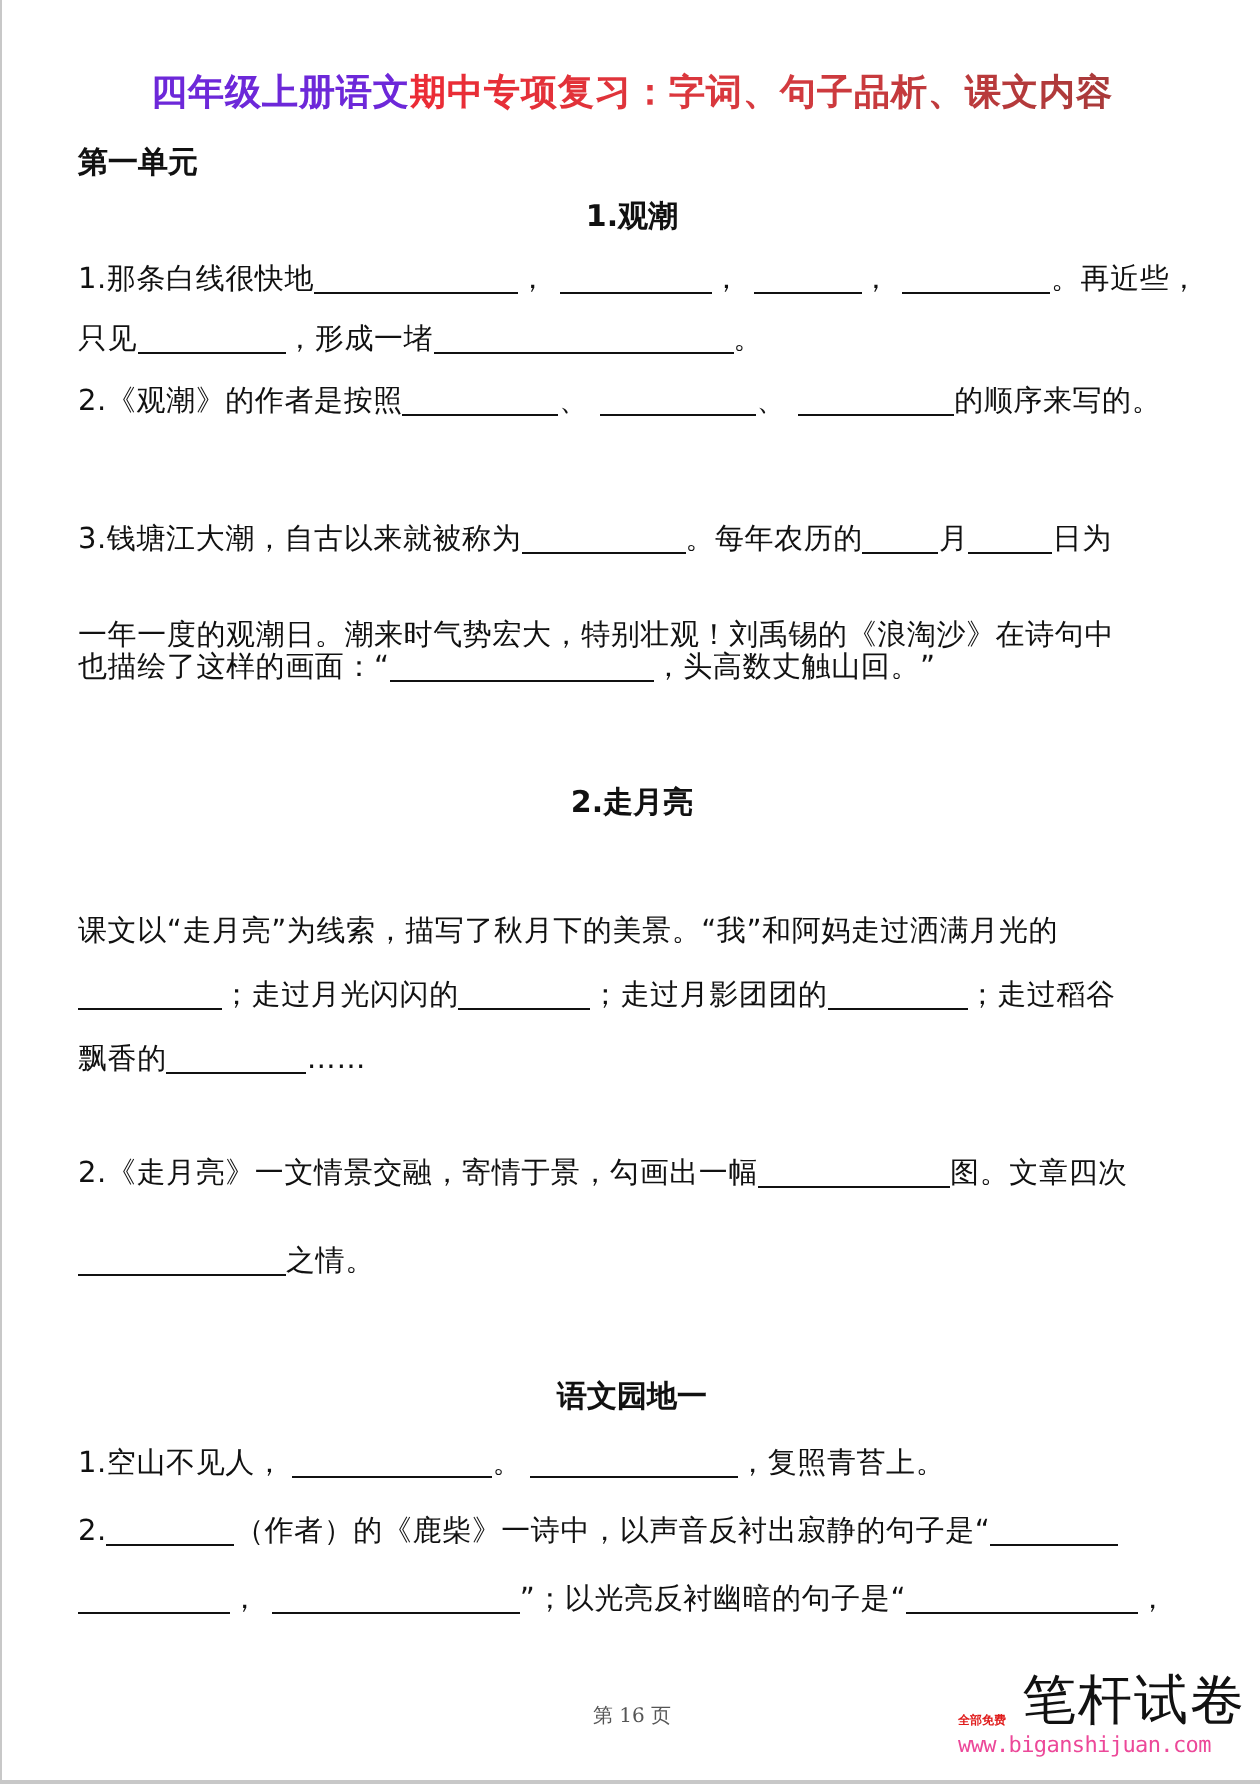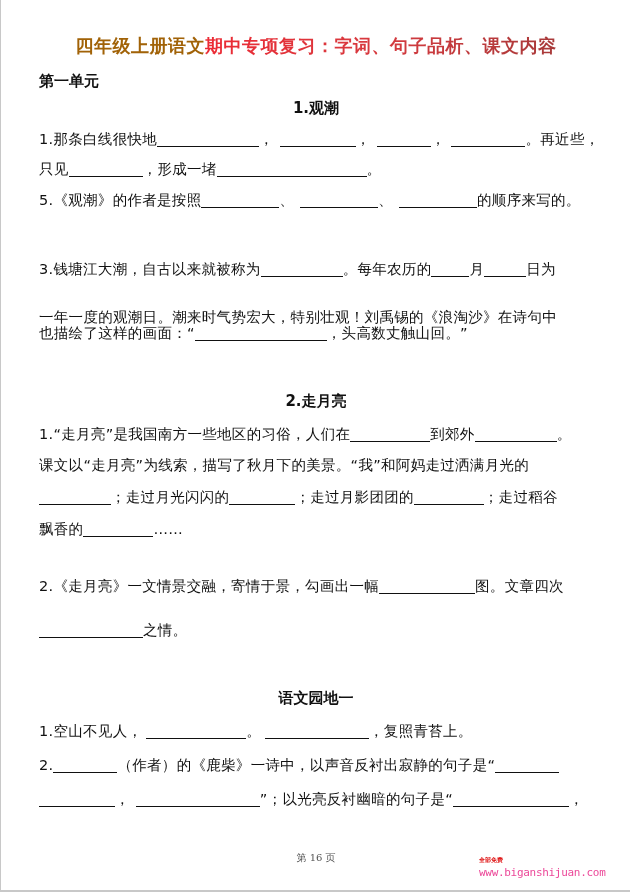--- a/index.html
+++ b/index.html
@@ -6,21 +6,21 @@
     html, body { width: 630px; height: 892px; background: #ffffff; overflow: hidden; }
     body { font-family: "DejaVu Sans", "Liberation Sans", sans-serif; color: #111; }
     .page {
       position: relative; width: 630px; height: 892px; background: #fff;
       border-left: 1px solid #c8c8c8; border-bottom: 2px solid #c8c8c8;
     }
     .title {
       position: absolute; top: 34px; left: 0; width: 630px; text-align: center;
       font-size: 18px; font-weight: bold; letter-spacing: 0.5px; white-space: nowrap;
     }
-    .title .black { color: #a16207; }
+    .title .black { color: #6d28d9; }
     .title .red {
       background: linear-gradient(90deg, #ec2b35 0%, #d63a3f 50%, #a83a3a 100%);
       -webkit-background-clip: text; background-clip: text; color: transparent;
     }
     .unit {
       position: absolute; left: 38px; top: 72px; font-size: 15px; font-weight: bold;
     }
     .section-title {
       position: absolute; left: 0; width: 630px; text-align: center;
       font-size: 15px; font-weight: bold;
@@ -65,41 +65,38 @@
 
   <div class="line" style="top:130px;">
     <span>1.那条白线很快地</span><span class="blank" style="width:102px"></span><span>，</span><span class="blank" style="width:76px;margin-left:6px"></span><span>，</span><span class="blank" style="width:54px;margin-left:6px"></span><span>，</span><span class="blank" style="width:74px;margin-left:6px"></span><span>。再近些，</span>
   </div>
 
   <div class="line" style="top:160px;">
     <span>只见</span><span class="blank" style="width:74px"></span><span>，形成一堵</span><span class="blank" style="width:150px"></span><span>。</span>
   </div>
 
   <div class="line" style="top:191px;">
-    <span>5.《观潮》的作者是按照</span><span class="blank" style="width:78px"></span><span>、</span><span class="blank" style="width:78px;margin-left:6px"></span><span>、</span><span class="blank" style="width:78px;margin-left:6px"></span><span>的顺序来写的。</span>
+    <span>2.《观潮》的作者是按照</span><span class="blank" style="width:78px"></span><span>、</span><span class="blank" style="width:78px;margin-left:6px"></span><span>、</span><span class="blank" style="width:78px;margin-left:6px"></span><span>的顺序来写的。</span>
   </div>
 
 
   <div class="line" style="top:260px;">
     <span>3.钱塘江大潮，自古以来就被称为</span><span class="blank" style="width:82px"></span><span>。每年农历的</span><span class="blank" style="width:38px"></span><span>月</span><span class="blank" style="width:42px"></span><span>日为</span>
   </div>
 
   <div class="line" style="top:292px;margin-top:16px;">
     <span>一年一度的观潮日。潮来时气势宏大，特别壮观！刘禹锡的《浪淘沙》在诗句中</span>
   </div>
 
   <div class="line" style="top:324px;">
     <span>也描绘了这样的画面：“</span><span class="blank" style="width:132px"></span><span>，头高数丈触山回。”</span>
   </div>
 
   <div class="section-title" style="top:392px;">2.走月亮</div>
 
-  <div class="line" style="top:425px;">
-    <span>1.“走月亮”是我国南方一些地区的习俗，人们在</span><span class="blank" style="width:80px"></span><span>到郊外</span><span class="blank" style="width:82px"></span><span>。</span>
-  </div>
 
   <div class="line" style="top:456px;">
     <span>课文以“走月亮”为线索，描写了秋月下的美景。“我”和阿妈走过洒满月光的</span>
   </div>
 
   <div class="line" style="top:488px;">
     <span></span><span class="blank" style="width:72px"></span><span>；走过月光闪闪的</span><span class="blank" style="width:66px"></span><span>；走过月影团团的</span><span class="blank" style="width:70px"></span><span>；走过稻谷</span>
   </div>
 
   <div class="line" style="top:520px;">
@@ -126,16 +123,17 @@
   </div>
 
   <div class="line" style="top:790px;text-align:right;">
     <span class="blank" style="width:76px"></span><span>，</span><span class="blank" style="width:124px;margin-left:6px"></span><span>”；以光亮反衬幽暗的句子是“</span><span class="blank" style="width:116px"></span><span>，</span>
   </div>
 
   <div class="page-num">第 16 页</div>
 
   <div class="watermark">
     <span class="wm-free">全部免费</span>
+    <span class="wm-brand">笔杆试卷</span>
     <span class="wm-url">www.biganshijuan.com</span>
   </div>
 
 </div>
 
 </body></html>

